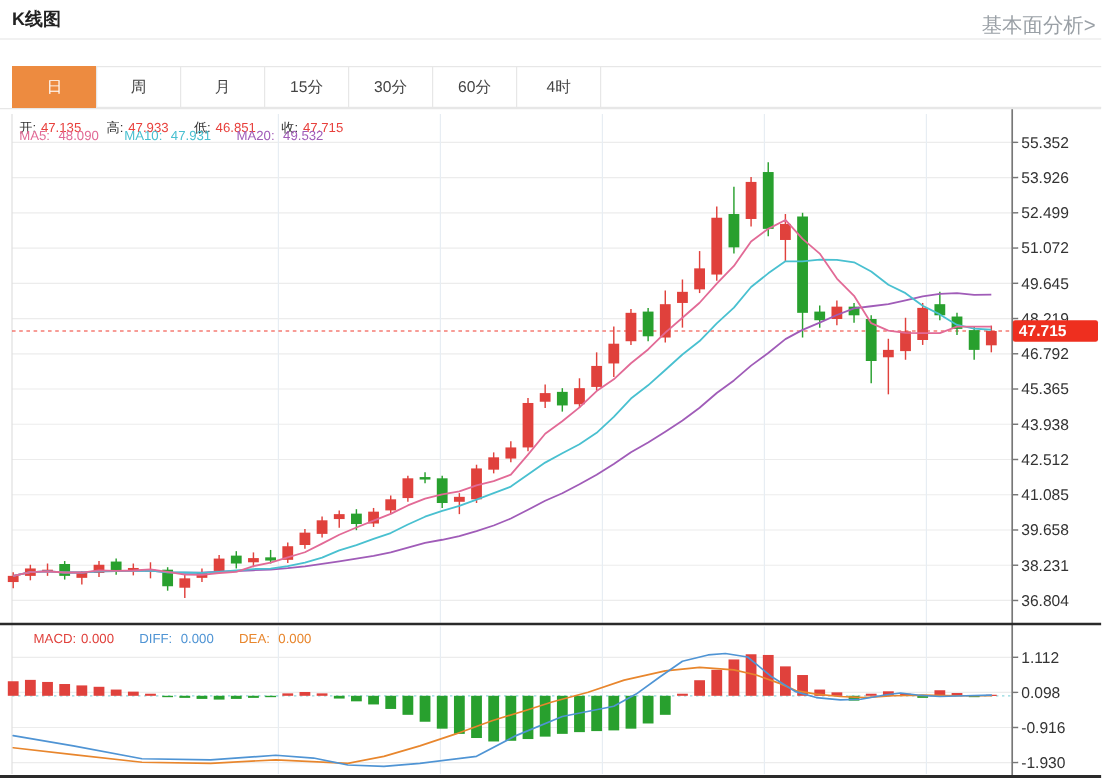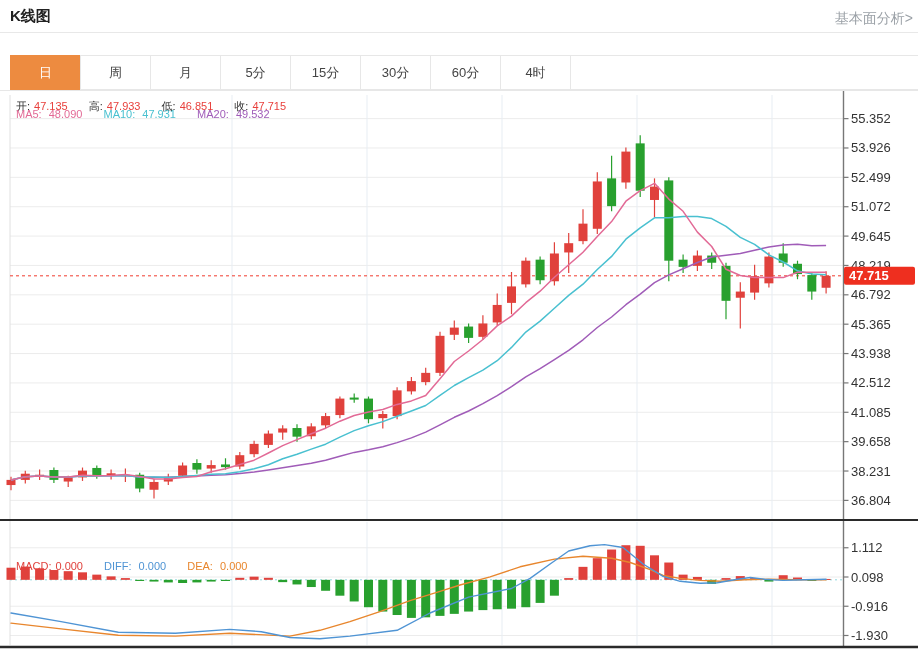--- a/index.html
+++ b/index.html
@@ -1,19 +1,19 @@
 <!DOCTYPE html>
 <html><head>
 <meta charset="utf-8">
 <style>
   html,body{margin:0;padding:0;background:#fff;}
   body{font-family:"Liberation Sans","DejaVu Sans",sans-serif;}
   .stage{position:relative;width:918px;height:649px;background:#fff;overflow:hidden;}
   .hdr-title{position:absolute;left:10px;top:7px;font-size:15px;font-weight:bold;color:#222;z-index:3;}
-  .hdr-link{position:absolute;right:5px;top:10px;font-size:14px;color:#9aa0a6;z-index:3;cursor:pointer;}
+  .hdr-link{position:absolute;right:5px;top:10px;font-size:17px;color:#9aa0a6;z-index:3;cursor:pointer;}
   .hdr-divider{position:absolute;left:0;top:32px;width:918px;height:0;border-top:1px solid #e8e8e8;z-index:1;}
   .tabs{position:absolute;left:10px;top:55px;display:flex;z-index:3;width:908px;}
   .tab{box-sizing:border-box;width:71px;height:35px;line-height:33px;text-align:center;
        font-size:13px;color:#444;background:#fff;border:1px solid #e7e7e7;margin-left:-1px;cursor:pointer;}
   .tab:first-child{margin-left:0;}
   .tab.active{color:#fff;border-color:transparent;}
   .tab-filler{flex:1;box-sizing:border-box;border-top:1px solid #e7e7e7;border-bottom:1px solid #e7e7e7;margin-left:-1px;}
   .legend{position:absolute;z-index:3;font-size:11px;white-space:nowrap;}
   .legend span{margin-right:4px;}
   .legend .grp{margin-right:14px;}
@@ -25,42 +25,41 @@
 
 <div class="stage">
   <div class="hdr-title">K线图</div>
   <div class="hdr-link" style="color: rgb(154, 160, 166);">基本面分析&gt;</div>
   <div class="hdr-divider"></div>
 
   <div class="tabs">
     <div class="tab active" style="background: rgb(237, 139, 64);">日</div>
     <div class="tab">周</div>
     <div class="tab">月</div>
-    <div class="tab">5分</div>
     <div class="tab">15分</div>
     <div class="tab">30分</div>
     <div class="tab">60分</div>
     <div class="tab">4时</div>
     <div class="tab-filler"></div>
   </div>
 
   <div class="legend" style="left:16px;top:99px;">
     <span class="grp"><span class="lab">开:</span><span class="val-red" style="color: rgb(232, 64, 60);">47.135</span></span>
     <span class="grp"><span class="lab">高:</span><span class="val-red" style="color: rgb(232, 64, 60);">47.933</span></span>
     <span class="grp"><span class="lab">低:</span><span class="val-red" style="color: rgb(232, 64, 60);">46.851</span></span>
     <span class="grp"><span class="lab">收:</span><span class="val-red" style="color: rgb(232, 64, 60);">47.715</span></span>
   </div>
 
   <div class="legend" style="left:16px;top:108px;">
     <span class="grp ma5c" style="color: rgb(226, 106, 150);"><span>MA5:</span> <span>48.090</span></span>
     <span class="grp ma10c" style="color: rgb(73, 192, 208);"><span>MA10:</span> <span>47.931</span></span>
     <span class="grp ma20c" style="color: rgb(160, 92, 184);"><span>MA20:</span> <span>49.532</span></span>
   </div>
 
-  <div class="legend" style="left:16px;top:527px;margin-top:33px;">
+  <div class="legend" style="left:28px;top:527px;">
     <span class="grp macdc" style="color: rgb(224, 65, 60);"><span>MACD:</span><span>0.000</span></span>
     <span class="grp diffc" style="color: rgb(79, 148, 212);"><span>DIFF:</span> <span>0.000</span></span>
     <span class="grp deac" style="color: rgb(232, 134, 45);"><span>DEA:</span> <span>0.000</span></span>
   </div>
 
   <svg class="chart" id="chart-svg" width="918" height="649">
       <g>
         <line x1="10" y1="118.62873786407773" x2="843.5" y2="118.62873786407773" stroke="#ececec" stroke-width="1"></line>
         <line x1="10" y1="147.97941747572813" x2="843.5" y2="147.97941747572813" stroke="#ececec" stroke-width="1"></line>
         <line x1="10" y1="177.35067961165043" x2="843.5" y2="177.35067961165043" stroke="#ececec" stroke-width="1"></line>

